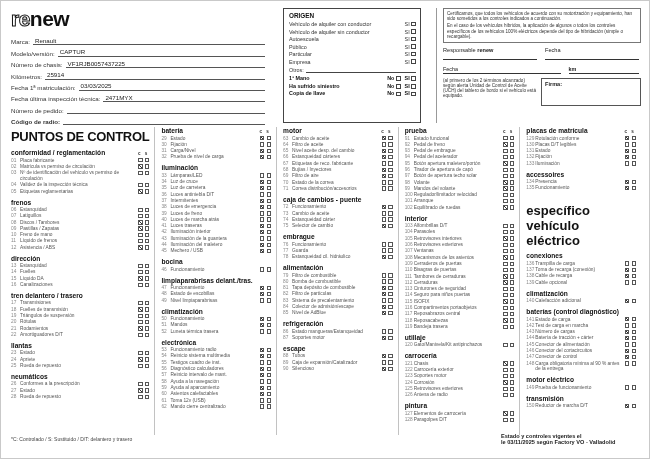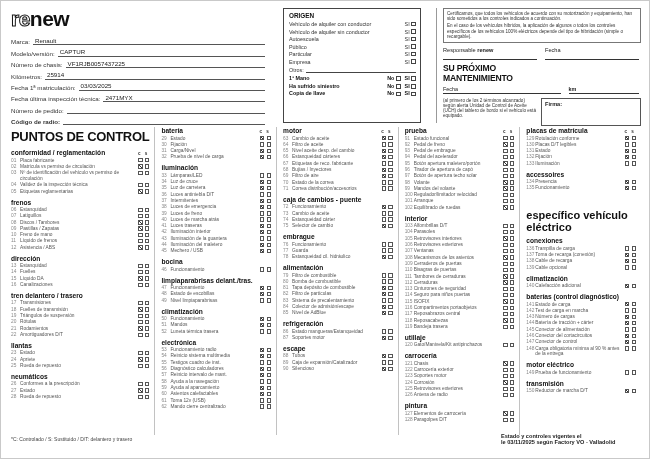--- a/index.html
+++ b/index.html
@@ -49,21 +49,21 @@
   .firma { width:100px; height:28px; border:0.9px solid #555; font-size:5.6px; font-weight:bold; padding:2px 3px; }
 
   
   .cbody { display:flex; padding:4px 8px 0 10px; height:312px; }
   .col { flex:1; padding:0 5px 0 6px; border-left:0.8px solid #c2c2c2; }
   .col:first-child { border-left:none; padding-left:0; }
   .main-title { font-size:13px; font-weight:bold; letter-spacing:-0.3px; color:#111; margin:2px 0 5px; white-space:nowrap; }
   .sec-h { display:flex; align-items:flex-end; font-size:6.6px; font-weight:bold; color:#111; margin:4px 0 1.5px; }
   .sec-h:first-child { margin-top:0; }
   .sec-h .st { flex:1; }
-  .sec-group { font-size:11px; font-weight:bold; color:#111; margin:18px 0 1px; }
+  .sec-group { font-size:13px; font-weight:bold; color:#111; margin:12px 0 1px; }
   .cs { display:flex; }
   .cs i { font-style:normal; width:6.8px; text-align:center; font-size:4.6px; font-weight:bold; color:#333; }
   .irow { display:flex; align-items:flex-start; font-size:4.8px; line-height:5.9px; color:#555; margin-bottom:0.4px; }
   .irow .num { width:9px; color:#888; flex:none; }
   .irow .lbl { flex:1; padding-right:2px; }
   .cbs { display:flex; flex:none; padding-top:0.6px; }
   .cb { width:4.4px; height:4.4px; border:0.7px solid #555; margin-left:2.4px; background:#fff; }
   .cb.checked { background:linear-gradient(45deg, transparent 42%, #333 42%, #333 58%, transparent 58%); }
 
   .footnote { position:absolute; left:10px; bottom:16px; font-size:5px; color:#444; }
@@ -205,21 +205,20 @@
       <div class="cert-box">
         <p>Certificamos, que todos los vehículos de acuerdo con su motorización y equipamiento, han sido sometidos a los controles indicados a continuación.</p>
         <p>En el caso de los vehículos híbridos, la aplicación de algunos o todos los controles específicos de los vehículos 100% eléctricos depende del tipo de hibridación (simple o recargable).</p>
       </div>
       <div class="resp-row">
         <div class="half"><span>Responsable</span> <b>renew</b></div>
         <div class="half"><span>Fecha</span></div>
       </div>
       <div class="prox-row">
         <div class="half">
-          <div class="prox-title">SU PRÓXIMO MANTENIMIENTO</div>
           <div class="u">Fecha</div>
         </div>
         <div class="half2">
           <div class="u bold">km</div>
         </div>
       </div>
       <div class="bottom-row">
         <p class="note">(al primero de los 2 términos alcanzado) según alerta Unidad de Control de Aceite (UCH) del tablero de bordo si el vehículo está equipado.</p>
         <div class="firma"><span>Firma:</span></div>
       </div>

